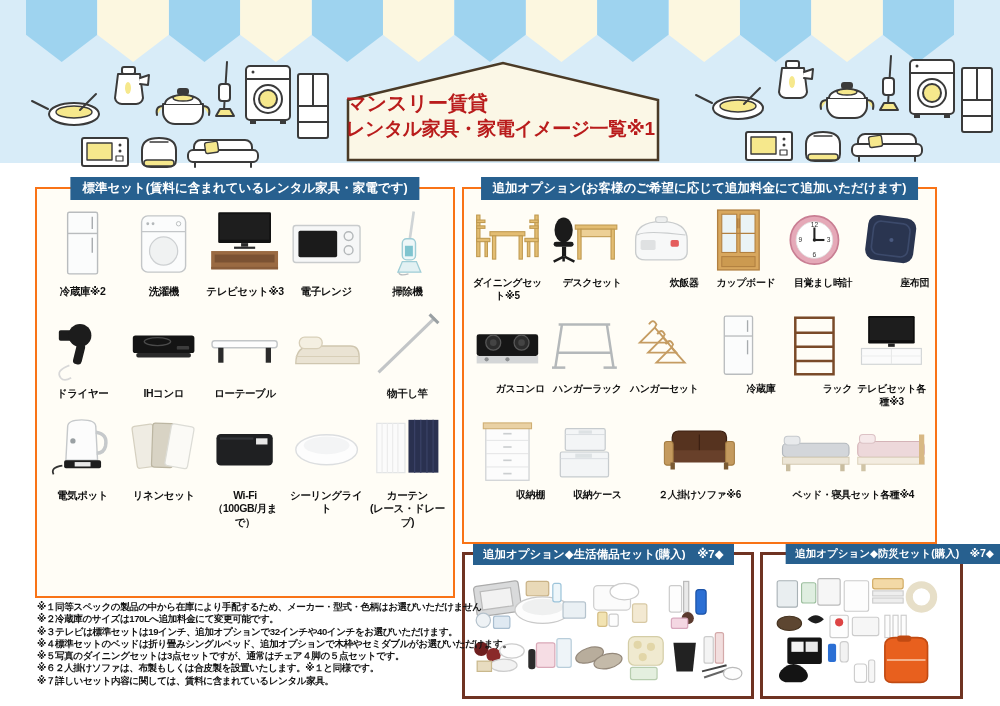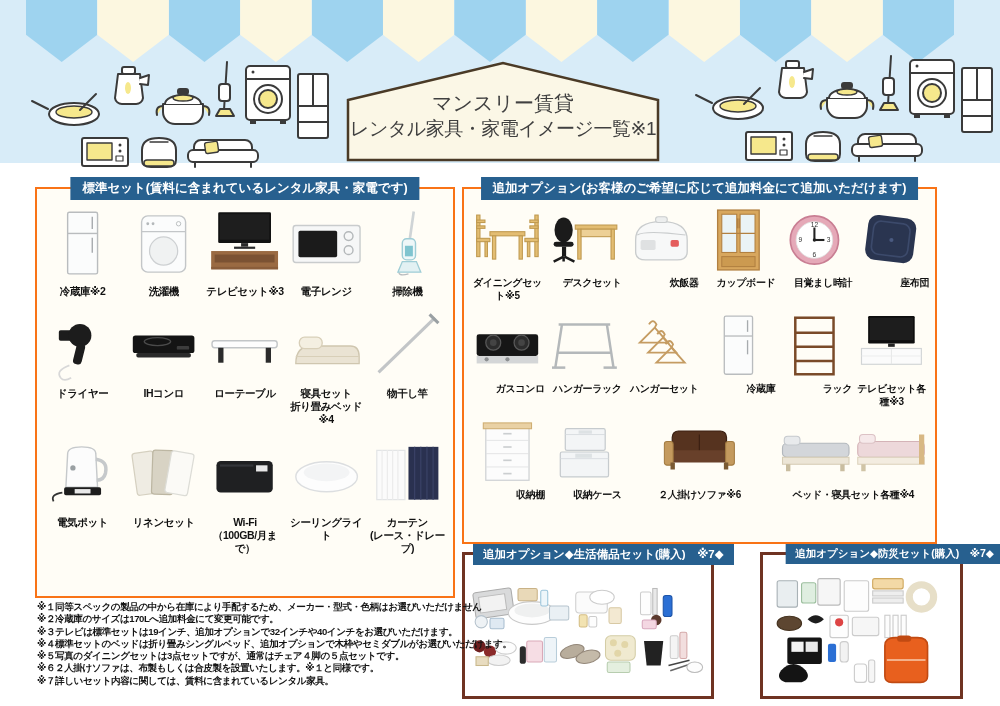--- a/index.html
+++ b/index.html
@@ -8,21 +8,21 @@
   
   .top-band{position:absolute;left:0;top:0;width:1000px;height:163px;background:#d8ecf8;}
   .stripes{position:absolute;left:26px;top:0;display:flex;}
   .stripe{flex:0 0 71.4px;height:62px;clip-path:polygon(0 0,100% 0,100% 56%,50% 100%,0 56%);}
   .cluster{position:absolute;width:302px;height:118px;}
   .cluster-left{left:30px;top:52px;}
   .cluster-right{left:694px;top:46px;}
   
   .title-box{position:absolute;left:346px;top:60px;width:314px;height:102px;}
   .title-box svg.frame{position:absolute;left:0;top:0;}
-  .title-text{position:absolute;left:0;top:30px;width:100%;text-align:center;font-weight:normal;color:#404040;}
+  .title-text{position:absolute;left:0;top:30px;width:100%;font-weight:bold;color:#b91c1c;}
   .title-line1{font-size:20px;line-height:1.3;}
   .title-line2{font-size:19px;line-height:1.35;letter-spacing:-0.5px;}
   
   .panel{position:absolute;border:2px solid #f97316;background:#fffdf6;box-sizing:border-box;}
   .std-panel{left:35px;top:187px;width:420px;height:411px;}
   .opt-panel{left:462px;top:187px;width:475px;height:357px;}
   .panel-header{position:absolute;top:-12px;left:50%;transform:translateX(-50%);
         background:#27608f;color:#fff;font-size:12.5px;font-weight:bold;
         padding:3px 12px;white-space:nowrap;}
   .item-grid{display:grid;padding:16px 6px 4px 6px;row-gap:9px;column-gap:2px;}
@@ -32,21 +32,21 @@
   .span2{grid-column:span 2;align-items:flex-end;}
   .span4{grid-column:span 4;}
   .item-photo{height:78px;display:flex;align-items:center;justify-content:center;width:100%;}
   .opt-grid .item-photo{height:70px;}
   .item-photo svg{height:100%;max-width:100%;}
   .item-label{margin-top:2px;font-size:10.5px;font-weight:bold;text-align:center;
         line-height:1.25;white-space:pre-line;letter-spacing:-0.4px;}
   .opt-grid .item-label{font-size:10px;}
   
   .purchase-box{position:absolute;border:3px solid #6f3322;background:#fff;box-sizing:border-box;}
-  .pbox1{left:462px;top:552px;width:252px;height:147px;}
+  .pbox1{left:462px;top:552px;width:292px;height:147px;}
   .pbox2{left:760px;top:552px;width:203px;height:147px;}
   .pbox-header{position:absolute;top:-11px;background:#27608f;color:#fff;font-weight:bold;
         padding:3px 10px;white-space:nowrap;font-size:11.5px;}
   .pbox1 .pbox-header{left:8px;}
   .pbox2 .pbox-header{left:50%;transform:translateX(-50%);font-size:10.5px;margin-left:33px;}
   .pbox-collage{position:absolute;left:4px;right:4px;top:14px;bottom:4px;
         display:flex;align-items:center;justify-content:center;}
   .pbox-collage svg{width:100%;height:100%;}
   
   .footnotes{position:absolute;left:37px;top:601px;width:432px;}
@@ -238,22 +238,20 @@
           <div class="item-label">ローテーブル</div>
         </div>
         <div class="item-cell">
           <div class="item-photo">
             <svg viewBox="0 0 90 80">
               <path d="M10 60 q0 -20 18 -20 h44 q10 0 10 12 v8 Z" fill="#eae3d3" stroke="#cfc6af" stroke-width="1.5"></path>
               <rect x="14" y="30" width="26" height="13" rx="6" fill="#f4efe1" stroke="#d8cfb8" stroke-width="1.5"></rect>
               <line x1="10" y1="52" x2="82" y2="52" stroke="#d8cfb8" stroke-width="1.2"></line>
             </svg>
           </div>
-          <div class="item-label">寝具セット
-折り畳みベッド※4</div>
         </div>
         <div class="item-cell">
           <div class="item-photo">
             <svg viewBox="0 0 90 80">
               <line x1="12" y1="70" x2="76" y2="8" stroke="#c2c5c7" stroke-width="3.5"></line>
               <line x1="70" y1="4" x2="80" y2="14" stroke="#9aa0a3" stroke-width="3.5"></line>
             </svg>
           </div>
           <div class="item-label">物干し竿</div>
         </div>

